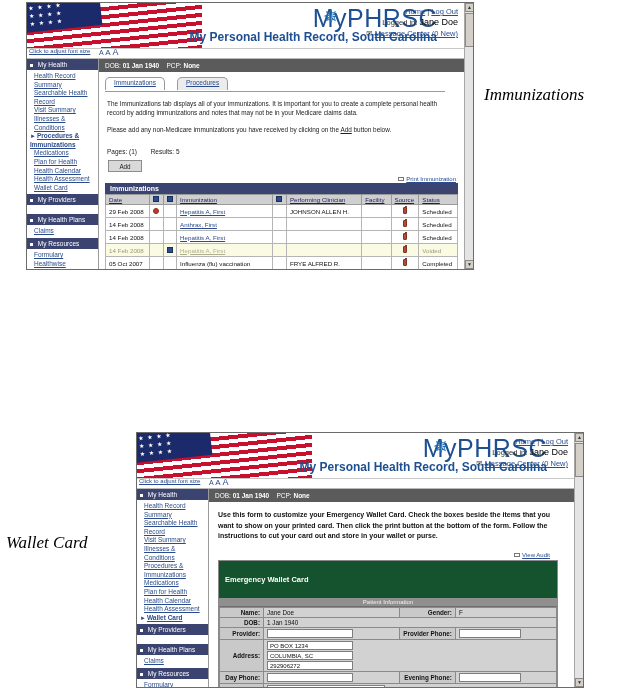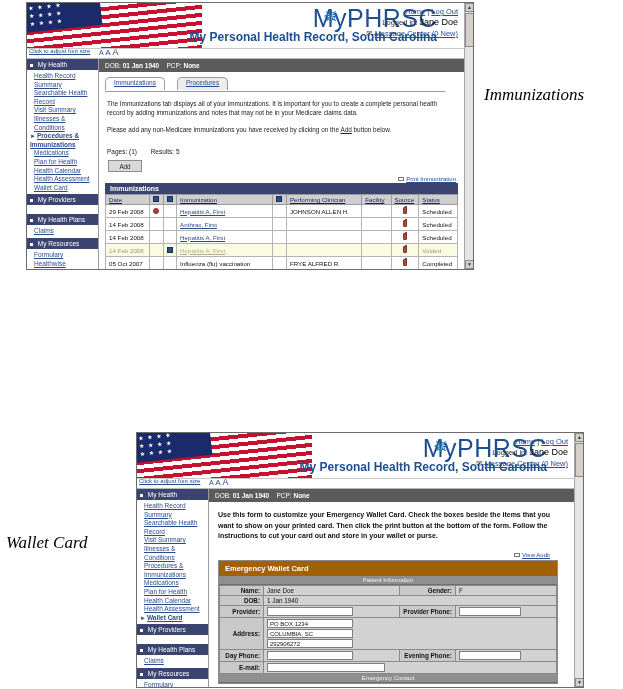--- a/index.html
+++ b/index.html
@@ -252,22 +252,22 @@
   .view-audit {
     text-align: right; padding: 10px 24px 2px 0;
     font-size: 6px; color: #2a4b8d; text-decoration: underline;
   }
   .view-audit .pico {
     display: inline-block; width: 6px; height: 4px;
     border: 1px solid #777; margin-right: 2px; vertical-align: middle;
   }
   .wallet-wrap { margin: 0 16px 0 9px; border: 1px solid #8a8a8a; }
   .wallet-head {
-    background: #a16207; color: #fff;
-    font-size: 7.5px; font-weight: bold; padding: 3px 6px;
+    background: #14532d; color: #fff;
+    font-size: 7.5px; font-weight: bold; padding: 14px 6px;
   }
   .wallet-section {
     background: #8f8f8f; color: #f2f2f2;
     font-size: 6px; text-align: center; padding: 1px 0;
     border-bottom: 1px solid #6f6f6f;
   }
   table.wallet {
     width: 100%; border-collapse: collapse;
     font-size: 6.3px; color: #111; background: #c9c9c9;
   }

